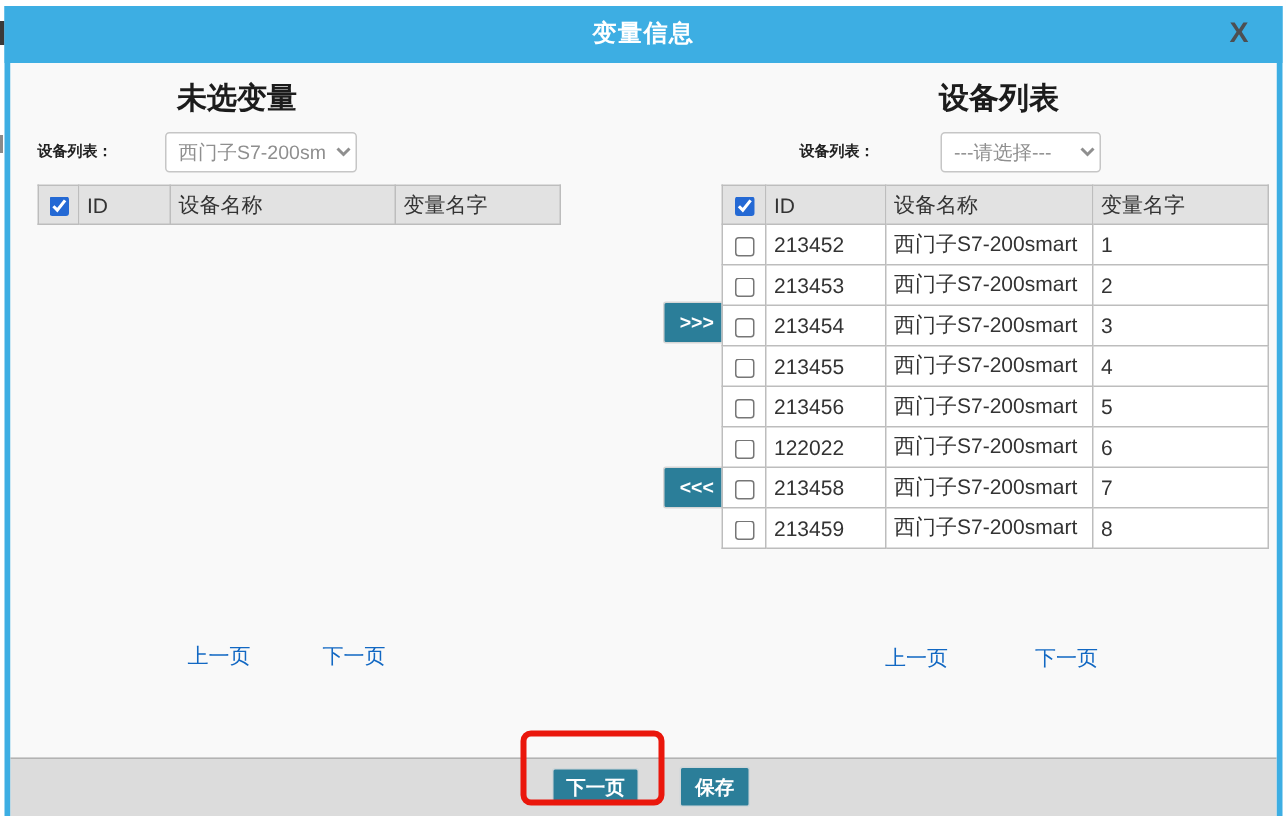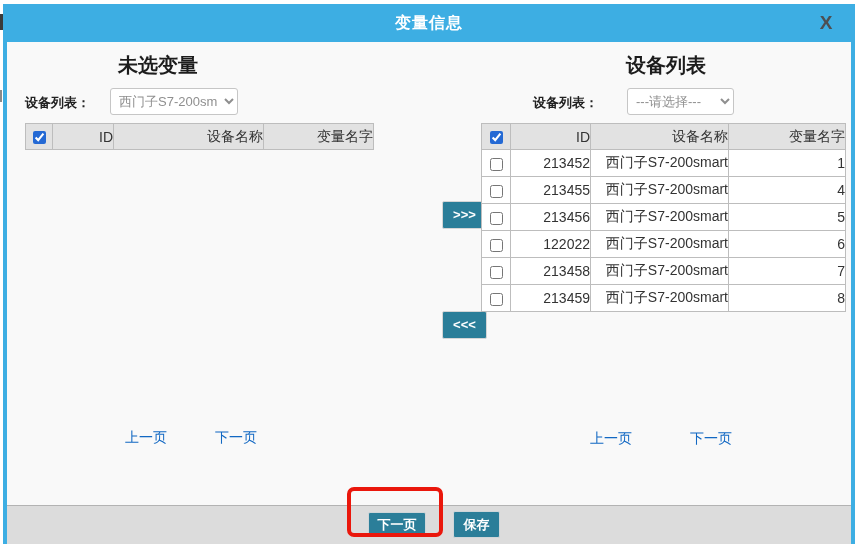--- a/index.html
+++ b/index.html
@@ -23,28 +23,28 @@
   .dlg-title{position:absolute;left:0;top:0;width:100%;height:38px;line-height:38px;text-align:center;
     color:#ffffff;font-size:16px;font-weight:bold;letter-spacing:1px;}
   .dlg-close{position:absolute;right:17px;top:7px;width:24px;height:24px;line-height:24px;text-align:center;
     color:#4d4f52;font-size:19px;font-weight:bold;cursor:pointer;}
   .dlg-body{position:absolute;left:7px;top:42px;width:844px;height:463px;background:#f9f9f9;}
   .dlg-footer{position:absolute;left:7px;top:505px;width:844px;height:39px;background:#dcdcdc;border-top:1px solid #b3b3b3;}
 
   
   .panel-title{position:absolute;width:160px;text-align:center;top:52px;color:#1c1c1c;
     font-size:20px;font-weight:bold;}
-  .dev-label{position:absolute;top:94px;font-size:13px;font-weight:bold;color:#222;}
+  .dev-label{position:absolute;top:94px;font-size:10px;font-weight:bold;color:#222;}
   .dev-select{position:absolute;top:88px;height:27px;font-size:13px;color:#8f8f8f;
     border:1px solid #c6c6c6;border-radius:3px;background:#ffffff;padding:0 4px;outline:none;
     font-family:"Liberation Sans","DejaVu Sans",sans-serif;}
 
   table{border-collapse:collapse;table-layout:fixed;background:#ffffff;}
   th,td{border:1px solid #bdbdbd;font-size:14px;color:#333;font-weight:normal;
-    text-align:right;padding:0 0 0 5px;overflow:hidden;white-space:nowrap;}
+    text-align:left;padding:0 0 0 5px;overflow:hidden;white-space:nowrap;}
   th{background:#e2e2e2;height:26px;}
   td{height:27px;background:#ffffff;}
   .cb-cell{text-align:center;padding:0;}
   input[type=checkbox]{width:13px;height:13px;accent-color:#2469d4;margin:0;vertical-align:middle;}
 
   .page-link{position:absolute;font-size:14px;color:var(--link);cursor:pointer;text-decoration:none;}
 
   .transfer-btn{position:absolute;left:442px;width:45px;height:28px;background:var(--btn);
     border:1px solid #d6d6d6;border-radius:2px;color:#ffffff;font-weight:bold;font-size:13px;
     letter-spacing:0;cursor:pointer;line-height:26px;text-align:center;}
@@ -136,20 +136,32 @@
     </thead>
     <tbody>
         <tr>
           <td class="cb-cell"><input type="checkbox" style=""></td>
           <td>213452</td>
           <td>西门子S7-200smart</td>
           <td>1</td>
         </tr>
         <tr>
           <td class="cb-cell"><input type="checkbox" style=""></td>
+          <td>213453</td>
+          <td>西门子S7-200smart</td>
+          <td>2</td>
+        </tr>
+        <tr>
+          <td class="cb-cell"><input type="checkbox" style=""></td>
+          <td>213454</td>
+          <td>西门子S7-200smart</td>
+          <td>3</td>
+        </tr>
+        <tr>
+          <td class="cb-cell"><input type="checkbox" style=""></td>
           <td>213455</td>
           <td>西门子S7-200smart</td>
           <td>4</td>
         </tr>
         <tr>
           <td class="cb-cell"><input type="checkbox" style=""></td>
           <td>213456</td>
           <td>西门子S7-200smart</td>
           <td>5</td>
         </tr>

